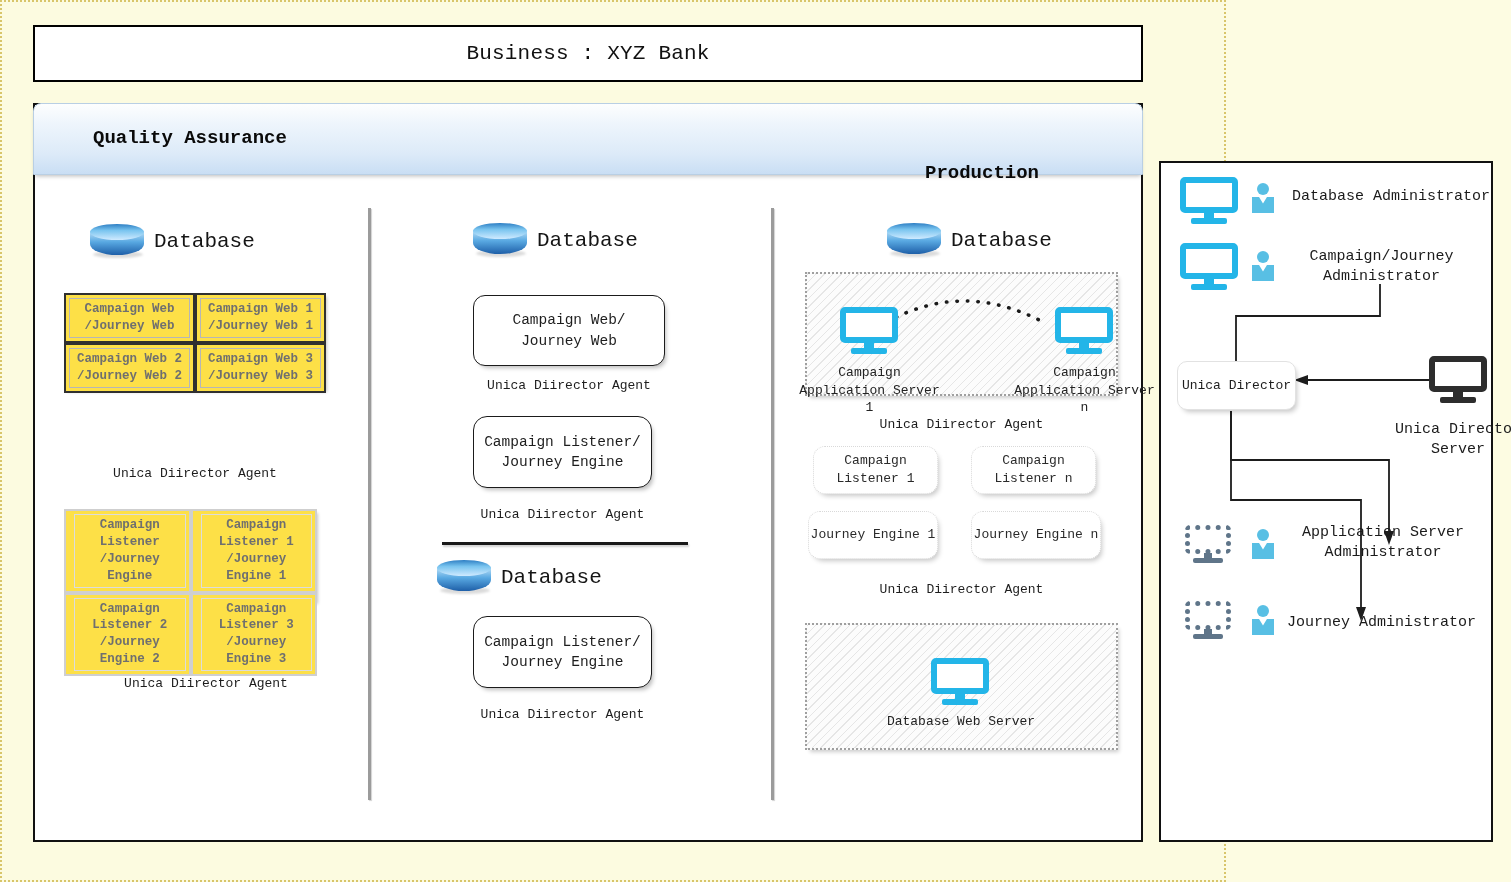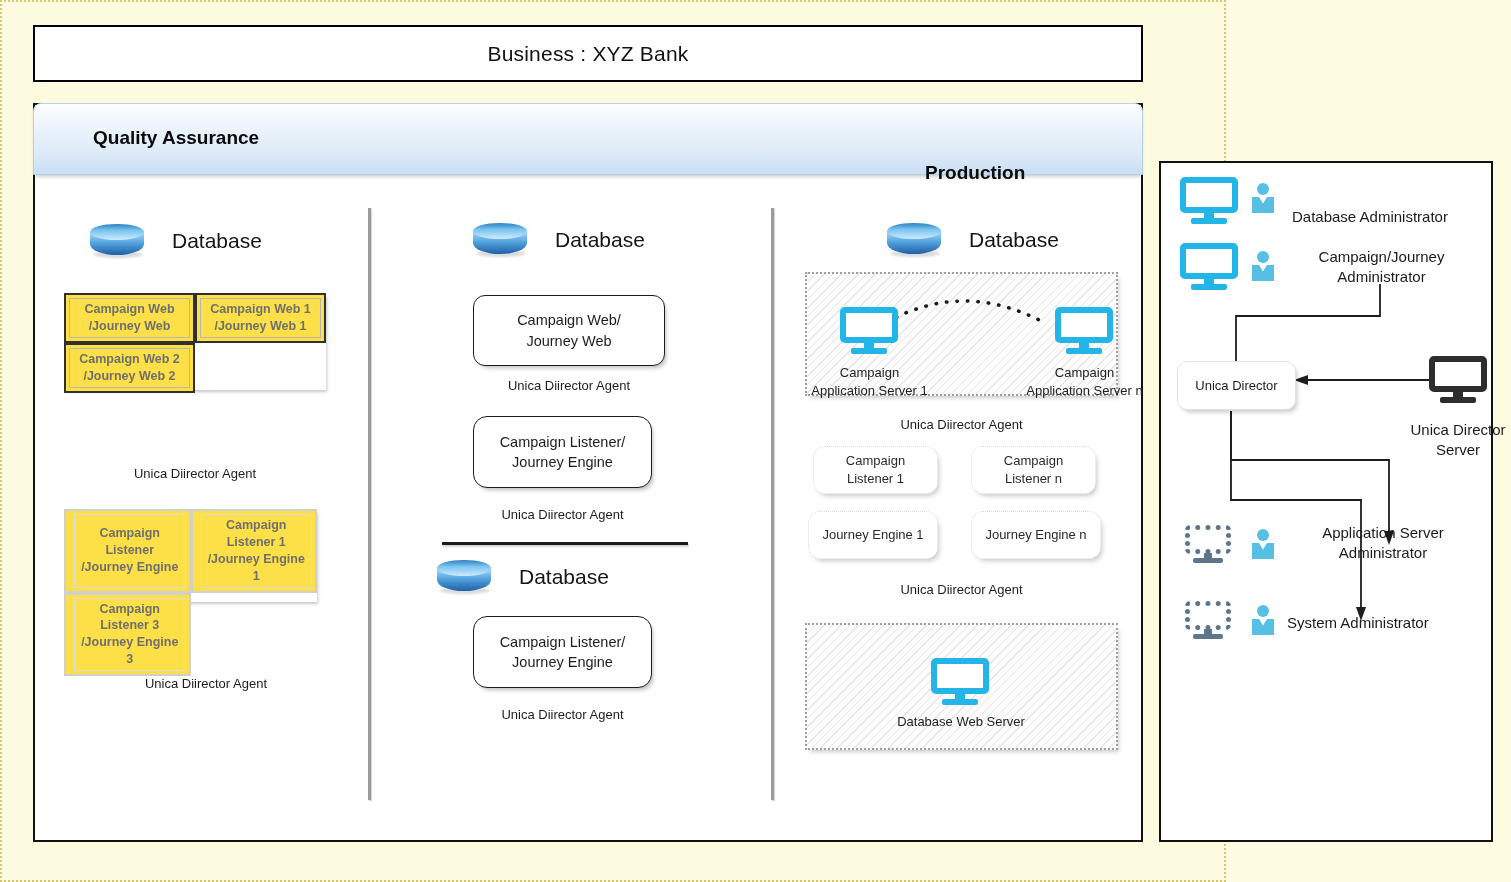--- a/index.html
+++ b/index.html
@@ -15,20 +15,21 @@
     overflow: hidden;
   }
   #page {
     position: absolute;
     left: 0; top: 0;
     width: 1226px;
     height: 882px;
     background: #fcfbe0;
     box-sizing: border-box;
     border: 2px dotted #d8c56a;
+    font-family: Liberation Mono, monospace;
   }
 
   
   #business-bar {
     position: absolute;
     left: 31px; top: 23px;
     width: 1110px; height: 57px;
     background: #ffffff;
     border: 2px solid #000000;
     box-sizing: border-box;
@@ -83,21 +84,21 @@
     box-shadow: 1px 1px 1px rgba(0,0,0,.18);
   }
   .col-divider.d1 { left: 333px; }
   .col-divider.d2 { left: 736px; }
 
   
   .db-group {
     position: absolute;
     display: flex;
     align-items: center;
-    gap: 28px;
+    gap: 10px;
   }
   .db-icon {
     position: relative;
     width: 54px; height: 34px;
     flex: 0 0 auto;
   }
   .db-icon .body {
     position: absolute;
     left: 0; top: 7px;
     width: 54px; height: 24px;
@@ -391,31 +392,39 @@
 /Journey Web</div>
         </div>
       <div class="qa-cell">
           <div class="inner" style="white-space: pre-line;">Campaign Web 1
 /Journey Web 1</div>
         </div>
       <div class="qa-cell">
           <div class="inner" style="white-space: pre-line;">Campaign Web 2
 /Journey Web 2</div>
         </div>
+      <div class="qa-cell">
+          <div class="inner" style="white-space: pre-line;">Campaign Web 3
+/Journey Web 3</div>
+        </div>
     </div>
     <div class="agent-caption" style="left:29px; top:361px; width:262px;">Unica Diirector Agent</div>
 
     <div class="qa-grid light" style="left:29px; top:404px; width:253px; height:93px;">
       <div class="qa-cell">
           <div class="inner" style="white-space: pre-line;">Campaign Listener
 /Journey Engine</div>
         </div>
       <div class="qa-cell">
           <div class="inner" style="white-space: pre-line;">Campaign Listener 1
 /Journey Engine 1</div>
+        </div>
+      <div class="qa-cell">
+          <div class="inner" style="white-space: pre-line;">Campaign Listener 2
+/Journey Engine 2</div>
         </div>
       <div class="qa-cell">
           <div class="inner" style="white-space: pre-line;">Campaign Listener 3
 /Journey Engine 3</div>
         </div>
     </div>
     <div class="agent-caption" style="left:40px; top:571px; width:262px;">Unica Diirector Agent</div>
 
     <div class="db-group" style="left:438px; top:118px;">
       <div class="db-icon">
@@ -535,21 +544,21 @@
       <div class="mshadow"></div>
         <div class="screen"></div>
         <div class="neck"></div>
         <div class="base"></div>
     </div>
     <div class="person" style="left:90px; top:20px;">
       <div class="pshadow"></div>
         <div class="head"></div>
         <div class="body"></div>
     </div>
-    <div class="admin-label left-align" style="left:131px; top:44px; width:200px;">Database Administrator</div>
+    <div class="admin-label left-align" style="left:131px; top:24px; width:200px;">Database Administrator</div>
 
     <div class="monitor" style="left:19px; top:80px;">
       <div class="mshadow"></div>
         <div class="screen"></div>
         <div class="neck"></div>
         <div class="base"></div>
     </div>
     <div class="person" style="left:90px; top:88px;">
       <div class="pshadow"></div>
         <div class="head"></div>
@@ -589,17 +598,17 @@
       <div class="mshadow"></div>
         <div class="screen"></div>
         <div class="neck"></div>
         <div class="base"></div>
     </div>
     <div class="person" style="left:90px; top:442px;">
       <div class="pshadow"></div>
         <div class="head"></div>
         <div class="body"></div>
     </div>
-    <div class="admin-label left-align" style="left:126px; top:450px; width:200px;">System Administrator</div>
+    <div class="admin-label left-align" style="left:126px; top:450px; width:200px;">Journey Administrator</div>
 
   </div>
 
 </div>
 
 </body></html>

